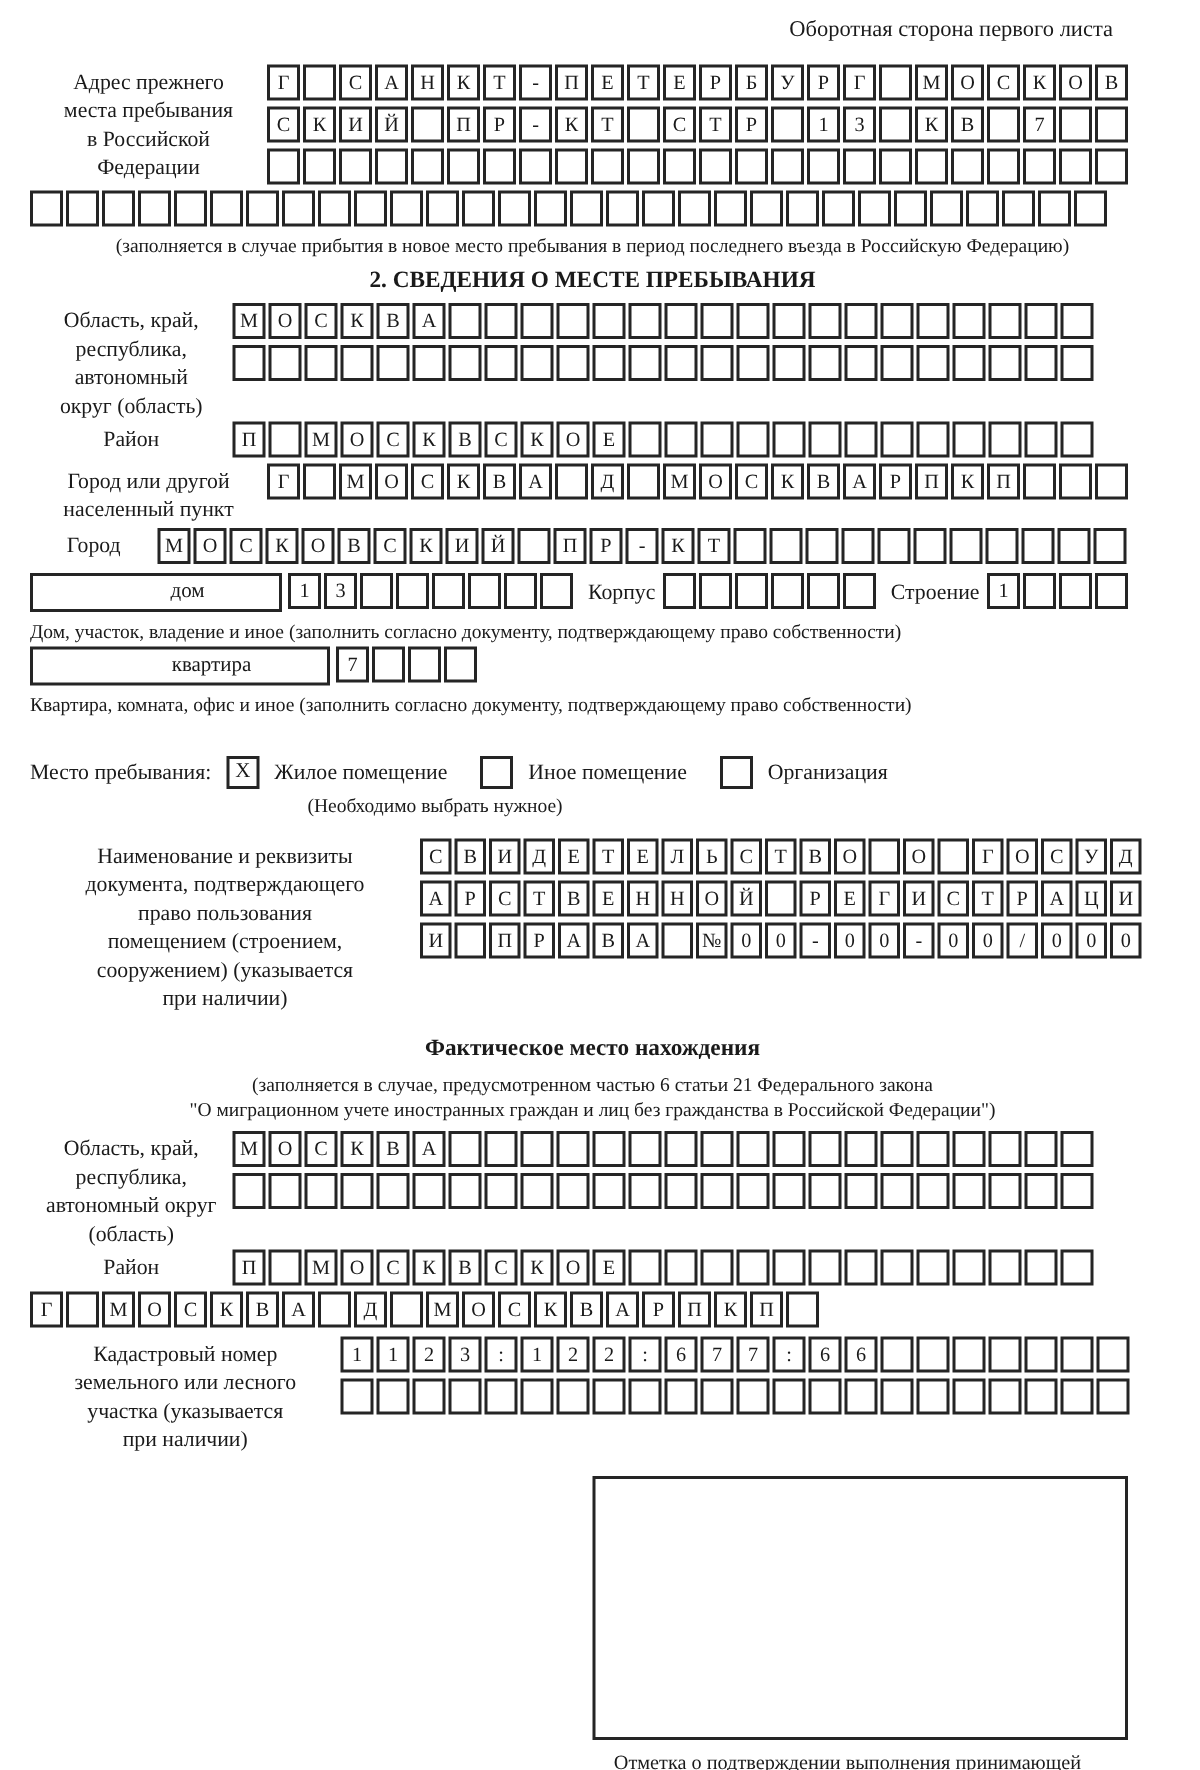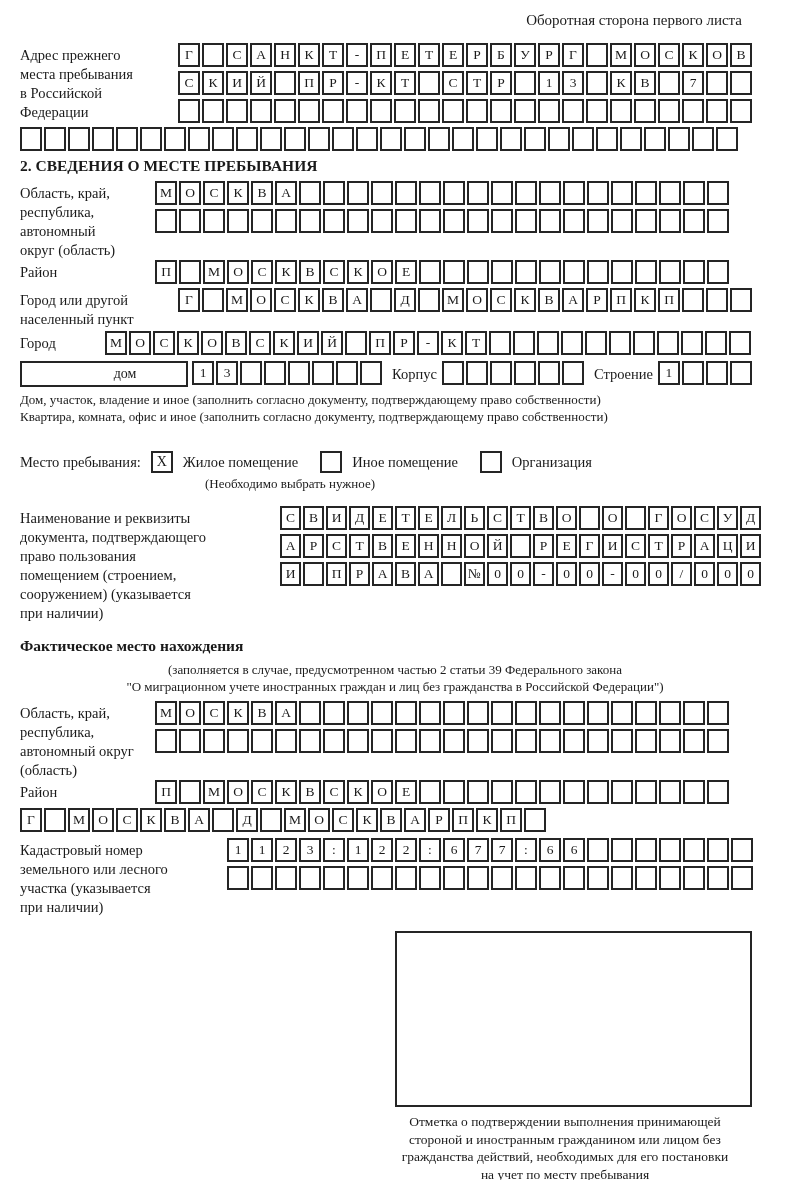--- a/index.html
+++ b/index.html
@@ -19,20 +19,21 @@
     padding-right:28px;
     margin-bottom:14px;
   }
   .flexrow{display:flex;align-items:flex-start;}
   .lbl{
     font-size:14.5px;
     line-height:19px;
     white-space:pre-line;
     flex:0 0 auto;
     padding-top:3px;
+    text-align:center;
   }
   .w158{width:158px;}
   .w135{width:135px;}
   .w85{width:85px;}
   .w205{width:207px;}
   .w260{width:260px;}
   .cells{white-space:nowrap;margin-bottom:4px;height:24px;}
   .cell{
     display:inline-block;
     box-sizing:border-box;
@@ -46,21 +47,21 @@
     background:#fff;
   }
   .tight .cell{width:21px;}
   .note{
     font-size:13px;
     line-height:17px;
     white-space:pre-line;
   }
   .center{text-align:center;}
   .sec-title{
-    text-align:left;
+    text-align:center;
     font-weight:bold;
     font-size:15.5px;
     margin:6px 0 6px 0;
   }
   .houseline,.aptline{display:flex;align-items:flex-start;margin:2px 0 2px 0;height:28px;}
   .widebox{
     box-sizing:border-box;
     border:2px solid #252525;
     height:26px;
     text-align:center;
@@ -116,20 +117,21 @@
 места пребывания
 в Российской
 Федерации</div>
     <div>
       <div class="cells"><span class="cell">Г</span><span class="cell"></span><span class="cell">С</span><span class="cell">А</span><span class="cell">Н</span><span class="cell">К</span><span class="cell">Т</span><span class="cell">-</span><span class="cell">П</span><span class="cell">Е</span><span class="cell">Т</span><span class="cell">Е</span><span class="cell">Р</span><span class="cell">Б</span><span class="cell">У</span><span class="cell">Р</span><span class="cell">Г</span><span class="cell"></span><span class="cell">М</span><span class="cell">О</span><span class="cell">С</span><span class="cell">К</span><span class="cell">О</span><span class="cell">В</span></div>
       <div class="cells"><span class="cell">С</span><span class="cell">К</span><span class="cell">И</span><span class="cell">Й</span><span class="cell"></span><span class="cell">П</span><span class="cell">Р</span><span class="cell">-</span><span class="cell">К</span><span class="cell">Т</span><span class="cell"></span><span class="cell">С</span><span class="cell">Т</span><span class="cell">Р</span><span class="cell"></span><span class="cell">1</span><span class="cell">3</span><span class="cell"></span><span class="cell">К</span><span class="cell">В</span><span class="cell"></span><span class="cell">7</span><span class="cell"></span><span class="cell"></span></div>
       <div class="cells"><span class="cell"></span><span class="cell"></span><span class="cell"></span><span class="cell"></span><span class="cell"></span><span class="cell"></span><span class="cell"></span><span class="cell"></span><span class="cell"></span><span class="cell"></span><span class="cell"></span><span class="cell"></span><span class="cell"></span><span class="cell"></span><span class="cell"></span><span class="cell"></span><span class="cell"></span><span class="cell"></span><span class="cell"></span><span class="cell"></span><span class="cell"></span><span class="cell"></span><span class="cell"></span><span class="cell"></span></div>
     </div>
   </div>
   <div class="cells"><span class="cell"></span><span class="cell"></span><span class="cell"></span><span class="cell"></span><span class="cell"></span><span class="cell"></span><span class="cell"></span><span class="cell"></span><span class="cell"></span><span class="cell"></span><span class="cell"></span><span class="cell"></span><span class="cell"></span><span class="cell"></span><span class="cell"></span><span class="cell"></span><span class="cell"></span><span class="cell"></span><span class="cell"></span><span class="cell"></span><span class="cell"></span><span class="cell"></span><span class="cell"></span><span class="cell"></span><span class="cell"></span><span class="cell"></span><span class="cell"></span><span class="cell"></span><span class="cell"></span><span class="cell"></span></div>
+  <div class="note center">(заполняется в случае прибытия в новое место пребывания в период последнего въезда в Российскую Федерацию)</div>
 
   <div class="sec-title">2. СВЕДЕНИЯ О МЕСТЕ ПРЕБЫВАНИЯ</div>
 
   <div class="flexrow">
     <div class="lbl w135">Область, край,
 республика,
 автономный
 округ (область)</div>
     <div>
       <div class="cells"><span class="cell">М</span><span class="cell">О</span><span class="cell">С</span><span class="cell">К</span><span class="cell">В</span><span class="cell">А</span><span class="cell"></span><span class="cell"></span><span class="cell"></span><span class="cell"></span><span class="cell"></span><span class="cell"></span><span class="cell"></span><span class="cell"></span><span class="cell"></span><span class="cell"></span><span class="cell"></span><span class="cell"></span><span class="cell"></span><span class="cell"></span><span class="cell"></span><span class="cell"></span><span class="cell"></span><span class="cell"></span></div>
@@ -156,20 +158,24 @@
   <div class="houseline">
     <div class="widebox wb170">дом</div>
     <div class="cells"><span class="cell">1</span><span class="cell">3</span><span class="cell"></span><span class="cell"></span><span class="cell"></span><span class="cell"></span><span class="cell"></span><span class="cell"></span></div>
     <span class="inlbl gapL">Корпус</span>
     <div class="cells"><span class="cell"></span><span class="cell"></span><span class="cell"></span><span class="cell"></span><span class="cell"></span><span class="cell"></span></div>
     <span class="inlbl gapL">Строение</span>
     <div class="cells"><span class="cell">1</span><span class="cell"></span><span class="cell"></span><span class="cell"></span></div>
   </div>
   <div class="note">Дом, участок, владение и иное (заполнить согласно документу, подтверждающему право собственности)</div>
 
+  <div class="aptline">
+    <div class="widebox wb200">квартира</div>
+    <div class="cells"><span class="cell">7</span><span class="cell"></span><span class="cell"></span><span class="cell"></span></div>
+  </div>
   <div class="note">Квартира, комната, офис и иное (заполнить согласно документу, подтверждающему право собственности)</div>
 
   <div class="stayline">
     <span class="inlbl">Место пребывания:</span>
     <span class="chk">X</span>
     <span class="inlbl">Жилое помещение</span>
     <span class="chk staygap"></span>
     <span class="inlbl">Иное помещение</span>
     <span class="chk staygap"></span>
     <span class="inlbl">Организация</span>
@@ -184,21 +190,21 @@
 сооружением) (указывается
 при наличии)</div>
     <div>
       <div class="cells tight"><span class="cell">С</span><span class="cell">В</span><span class="cell">И</span><span class="cell">Д</span><span class="cell">Е</span><span class="cell">Т</span><span class="cell">Е</span><span class="cell">Л</span><span class="cell">Ь</span><span class="cell">С</span><span class="cell">Т</span><span class="cell">В</span><span class="cell">О</span><span class="cell"></span><span class="cell">О</span><span class="cell"></span><span class="cell">Г</span><span class="cell">О</span><span class="cell">С</span><span class="cell">У</span><span class="cell">Д</span></div>
       <div class="cells tight"><span class="cell">А</span><span class="cell">Р</span><span class="cell">С</span><span class="cell">Т</span><span class="cell">В</span><span class="cell">Е</span><span class="cell">Н</span><span class="cell">Н</span><span class="cell">О</span><span class="cell">Й</span><span class="cell"></span><span class="cell">Р</span><span class="cell">Е</span><span class="cell">Г</span><span class="cell">И</span><span class="cell">С</span><span class="cell">Т</span><span class="cell">Р</span><span class="cell">А</span><span class="cell">Ц</span><span class="cell">И</span></div>
       <div class="cells tight"><span class="cell">И</span><span class="cell"></span><span class="cell">П</span><span class="cell">Р</span><span class="cell">А</span><span class="cell">В</span><span class="cell">А</span><span class="cell"></span><span class="cell">№</span><span class="cell">0</span><span class="cell">0</span><span class="cell">-</span><span class="cell">0</span><span class="cell">0</span><span class="cell">-</span><span class="cell">0</span><span class="cell">0</span><span class="cell">/</span><span class="cell">0</span><span class="cell">0</span><span class="cell">0</span></div>
     </div>
   </div>
 
   <div class="sec-title mt4">Фактическое место нахождения</div>
-  <div class="note center">(заполняется в случае, предусмотренном частью 2 статьи 39 Федерального закона
+  <div class="note center">(заполняется в случае, предусмотренном частью 6 статьи 21 Федерального закона
 "О миграционном учете иностранных граждан и лиц без гражданства в Российской Федерации")</div>
 
   <div class="flexrow mt6">
     <div class="lbl w135">Область, край,
 республика,
 автономный округ
 (область)</div>
     <div>
       <div class="cells"><span class="cell">М</span><span class="cell">О</span><span class="cell">С</span><span class="cell">К</span><span class="cell">В</span><span class="cell">А</span><span class="cell"></span><span class="cell"></span><span class="cell"></span><span class="cell"></span><span class="cell"></span><span class="cell"></span><span class="cell"></span><span class="cell"></span><span class="cell"></span><span class="cell"></span><span class="cell"></span><span class="cell"></span><span class="cell"></span><span class="cell"></span><span class="cell"></span><span class="cell"></span><span class="cell"></span><span class="cell"></span></div>
       <div class="cells"><span class="cell"></span><span class="cell"></span><span class="cell"></span><span class="cell"></span><span class="cell"></span><span class="cell"></span><span class="cell"></span><span class="cell"></span><span class="cell"></span><span class="cell"></span><span class="cell"></span><span class="cell"></span><span class="cell"></span><span class="cell"></span><span class="cell"></span><span class="cell"></span><span class="cell"></span><span class="cell"></span><span class="cell"></span><span class="cell"></span><span class="cell"></span><span class="cell"></span><span class="cell"></span><span class="cell"></span></div>

